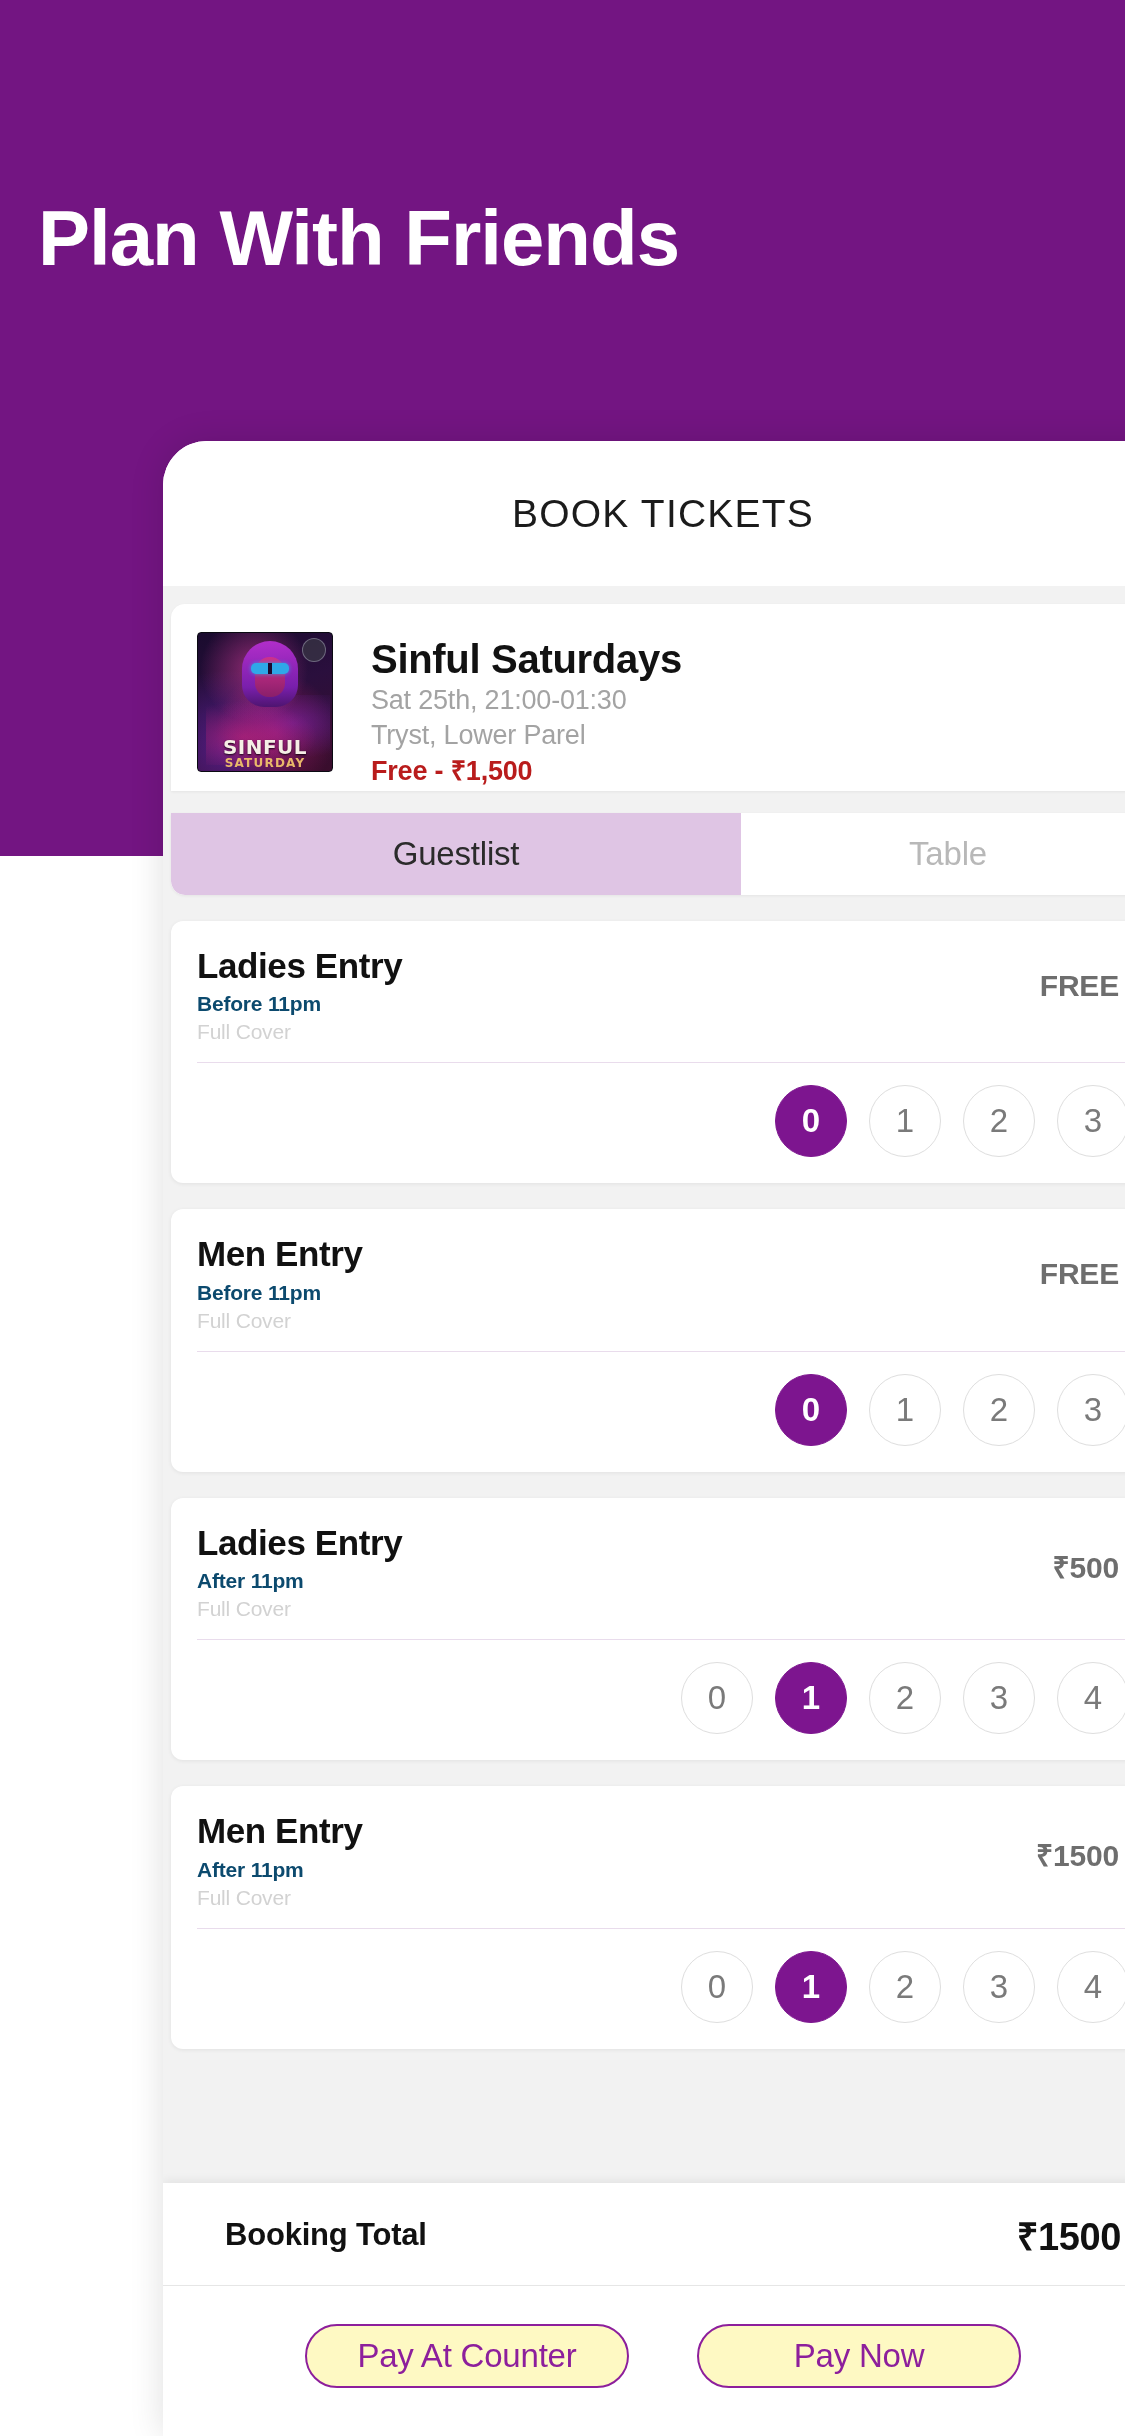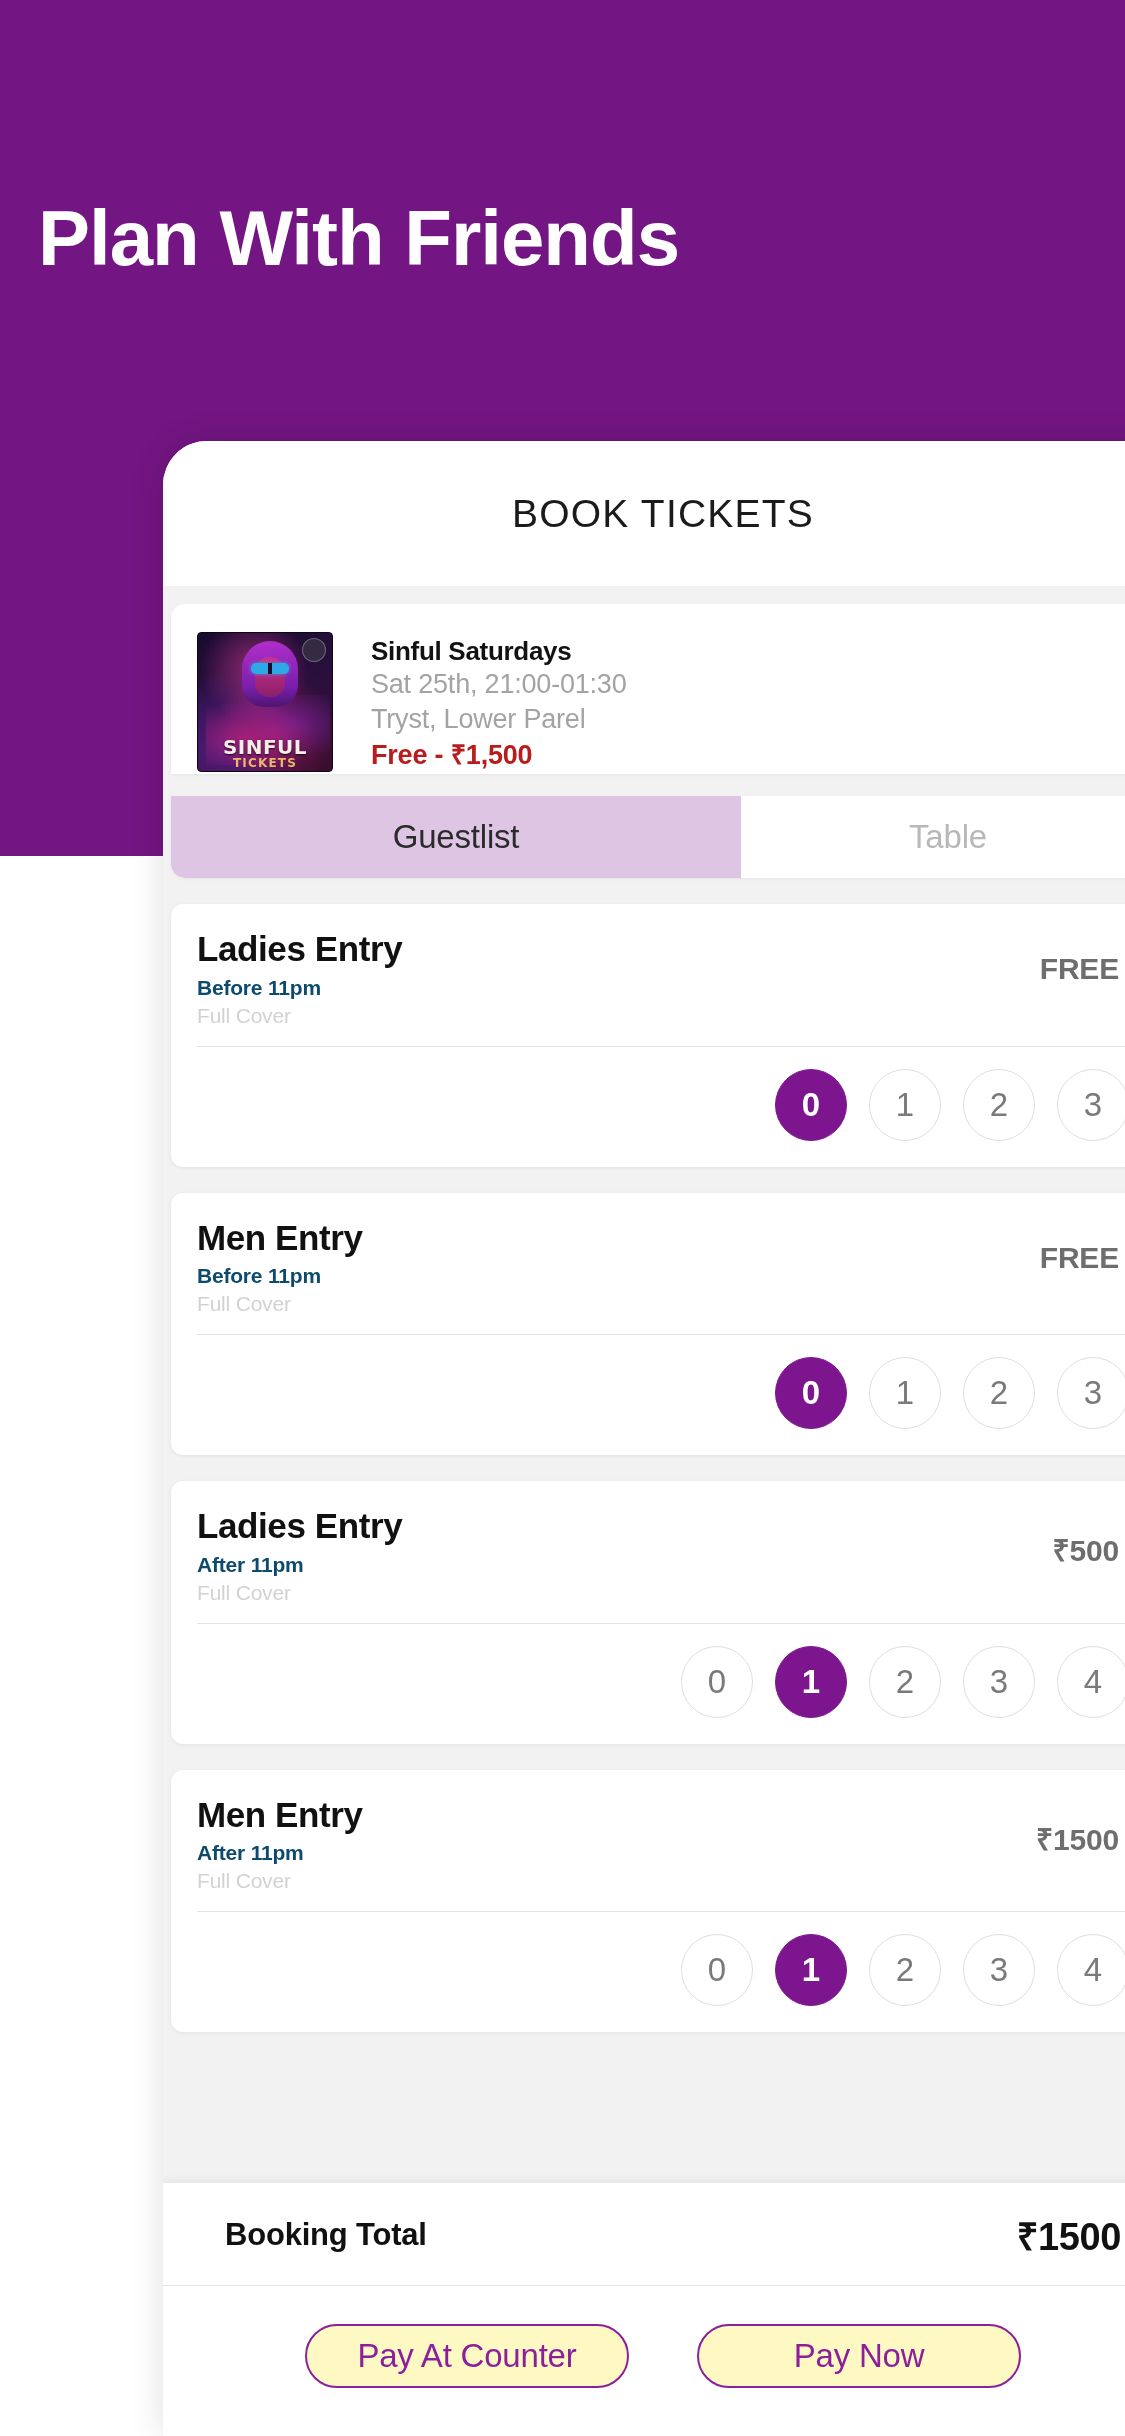--- a/index.html
+++ b/index.html
@@ -165,21 +165,21 @@
     border-radius: 50%;
     background: rgba(60,60,70,.65);
     border: 1px solid rgba(180,180,200,.45);
   }
 
   .event-meta {
     margin-left: 38px;
     padding-top: 4px;
   }
   .event-name {
-    font-size: 26px;
+    font-size: 40px;
     font-weight: 700;
     color: #121212;
     line-height: 1.18;
     letter-spacing: -0.3px;
   }
   .event-time, .event-venue {
     font-size: 27px;
     color: #a3a3a3;
     line-height: 1.3;
     letter-spacing: -0.2px;
@@ -364,21 +364,21 @@
   <div class="scroll-area">
 
     <div class="event-card">
       <div class="event-thumb">
         <div class="thumb-smoke"></div>
         <div class="thumb-hair"></div>
         <div class="thumb-face"></div>
         <div class="thumb-glasses"></div>
         <div class="thumb-badge"></div>
         <div class="thumb-logo">SINFUL</div>
-        <div class="thumb-logo-sub">TICKETS</div>
+        <div class="thumb-logo-sub">SATURDAY</div>
       </div>
       <div class="event-meta">
         <div class="event-name">Sinful Saturdays</div>
         <div class="event-time">Sat 25th, 21:00-01:30</div>
         <div class="event-venue">Tryst, Lower Parel</div>
         <div class="event-price">Free - ₹1,500</div>
       </div>
     </div>
 
     <div class="tabs">

